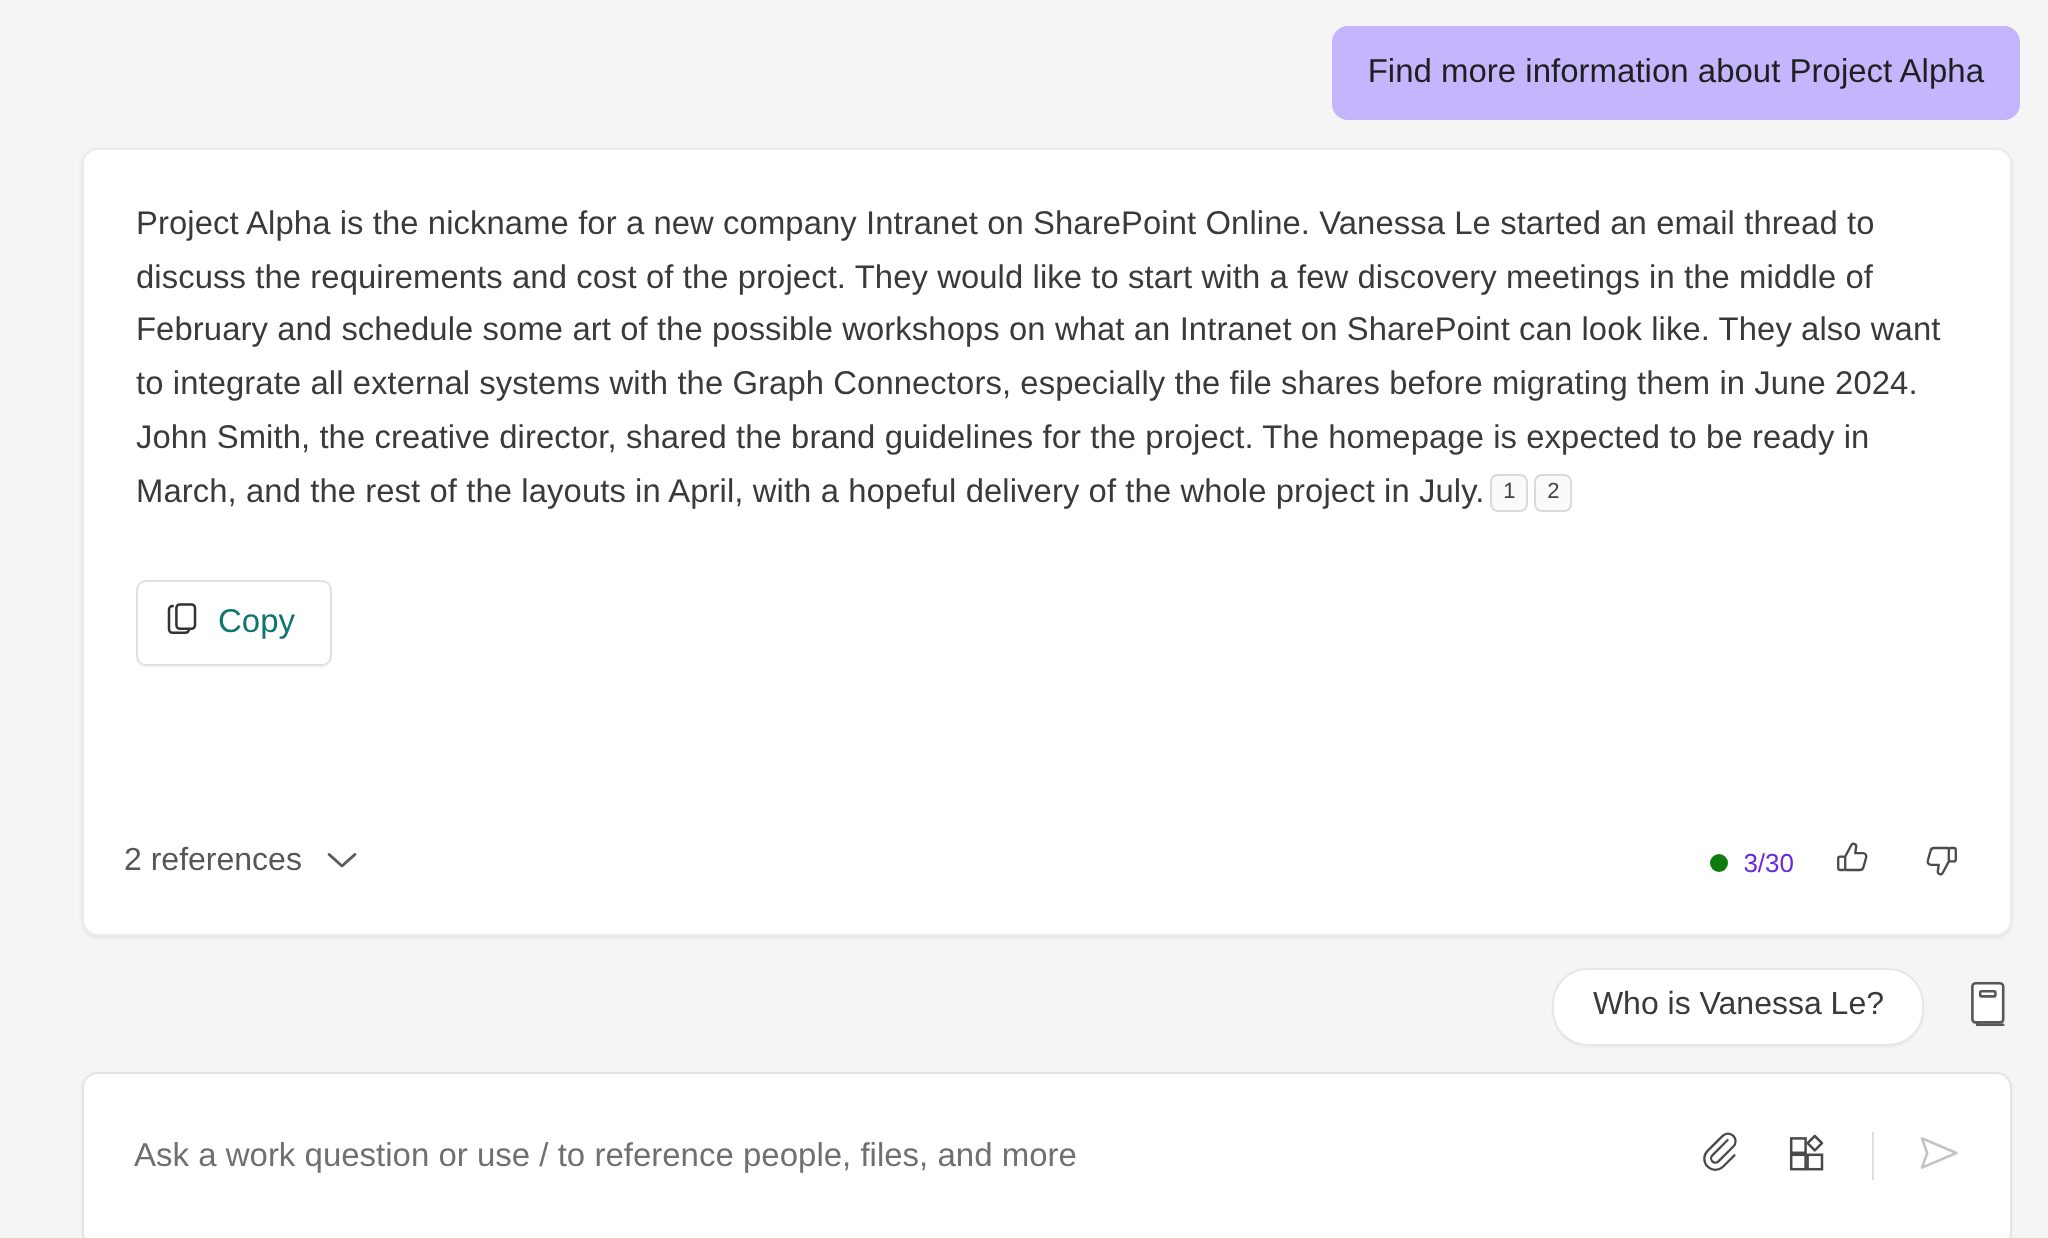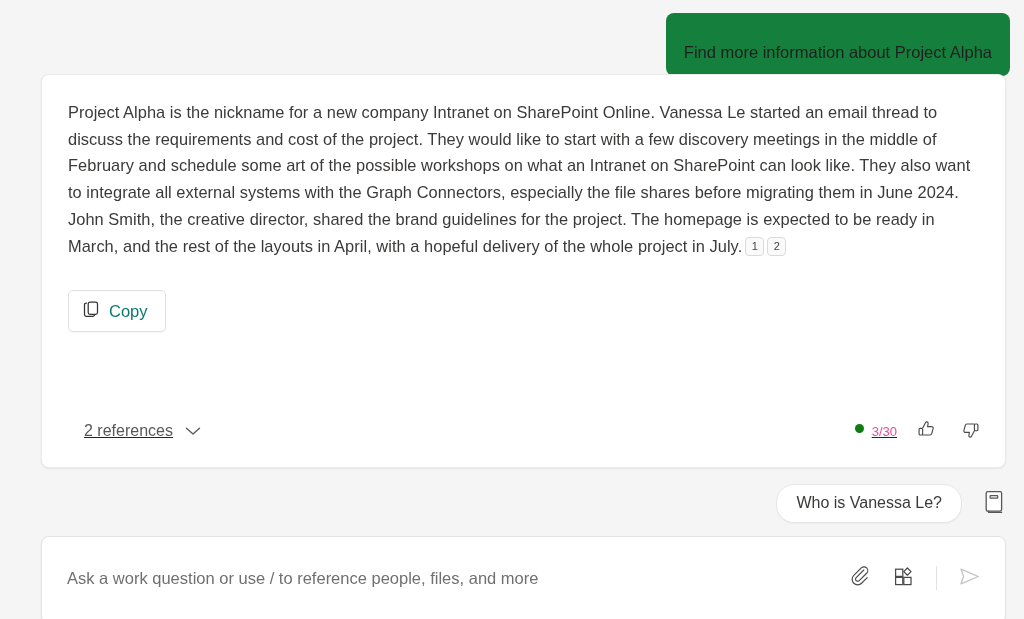--- a/index.html
+++ b/index.html
@@ -16,24 +16,24 @@
     position: relative;
   }
 
   
   .user-row {
     display: flex;
     justify-content: flex-end;
     padding: 13px 14px 0 0;
   }
   .user-bubble {
-    background: #15803d;
+    background: #c4b5fd;
     color: #1f1f1f;
     border-radius: 8px;
-    padding: 28px 18px 13px 18px;
+    padding: 12px 18px 13px 18px;
     font-size: 16.5px;
     line-height: 22px;
     max-width: 640px;
   }
 
   
   .answer-card {
     position: absolute;
     left: 41px;
     top: 74px;
@@ -83,47 +83,46 @@
     padding: 9px 17px 9px 14px;
     font-size: 16.5px;
     color: #0f766e;
     cursor: pointer;
     box-shadow: 0 1px 1px rgba(0,0,0,0.04);
   }
 
   
   .card-footer {
     position: absolute;
-    left: 42px;
+    left: 20px;
     right: 20px;
     bottom: 21px;
     display: flex;
     align-items: center;
     justify-content: space-between;
-    text-decoration: underline;
   }
   .references {
     display: inline-flex;
     align-items: center;
     gap: 12px;
     font-size: 16px;
     color: #575757;
     cursor: pointer;
   }
   .footer-right {
     display: flex;
     align-items: center;
     gap: 14px;
   }
   .usage {
     display: inline-flex;
-    align-items: flex-start;
+    align-items: center;
     gap: 8px;
     font-size: 13px;
-    color: #ec4899;
+    color: #6d28d9;
   }
   .green-dot {
     width: 9px;
     height: 9px;
     border-radius: 50%;
     background: #107c10;
     display: inline-block;
   }
   .disclaimer {
     font-size: 13px;

